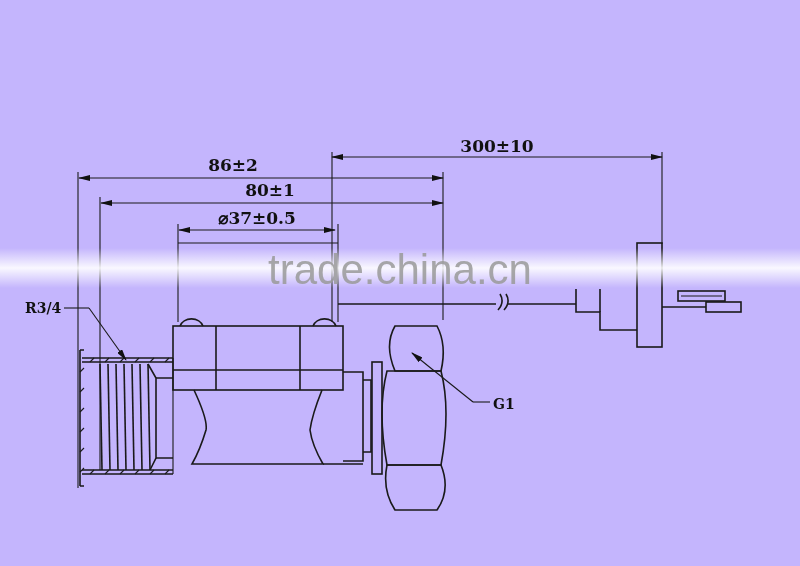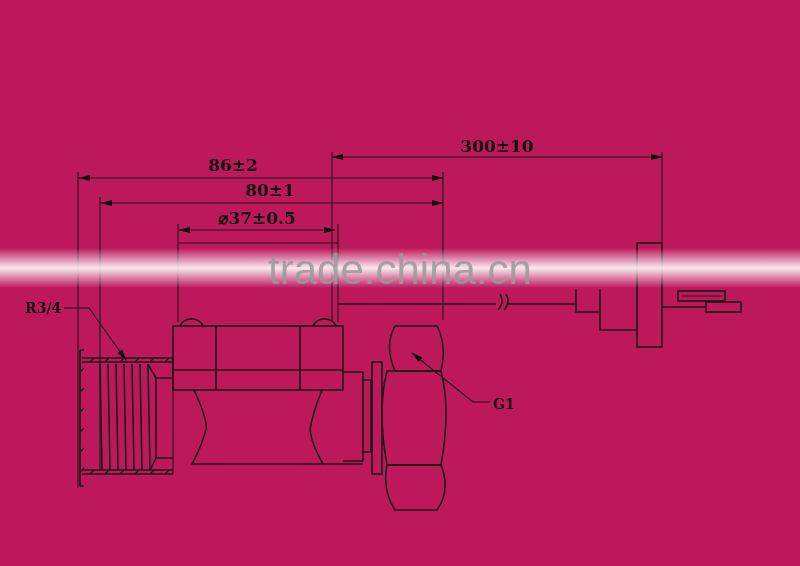--- a/index.html
+++ b/index.html
@@ -1,16 +1,16 @@
 <!DOCTYPE html>
 <html><head>
 <meta charset="utf-8">
 <style>
   html, body { margin:0; padding:0; background:#ffffff; }
-  #stage { position:relative; width:800px; height:566px; overflow:hidden; background:#be185d; }
+  #stage { position:relative; width:800px; height:566px; overflow:hidden; background:#c4b5fd; }
   svg { position:absolute; left:0; top:0; }
   .dimtxt { font-family:"DejaVu Serif", serif; font-weight:bold; font-size:17px; fill:#111; }
   .lbltxt { font-family:"DejaVu Serif", serif; font-weight:bold; font-size:14px; fill:#111; }
   .wm { font-family:"Liberation Sans", sans-serif; font-size:42px; fill:#9a9a9a; opacity:0.85; }
   .ln { stroke:#1a1a1a; stroke-width:1.6; fill:none; }
   .lnt { stroke:#1a1a1a; stroke-width:1.1; fill:none; }
 </style>
 </head>
 <body>
 

